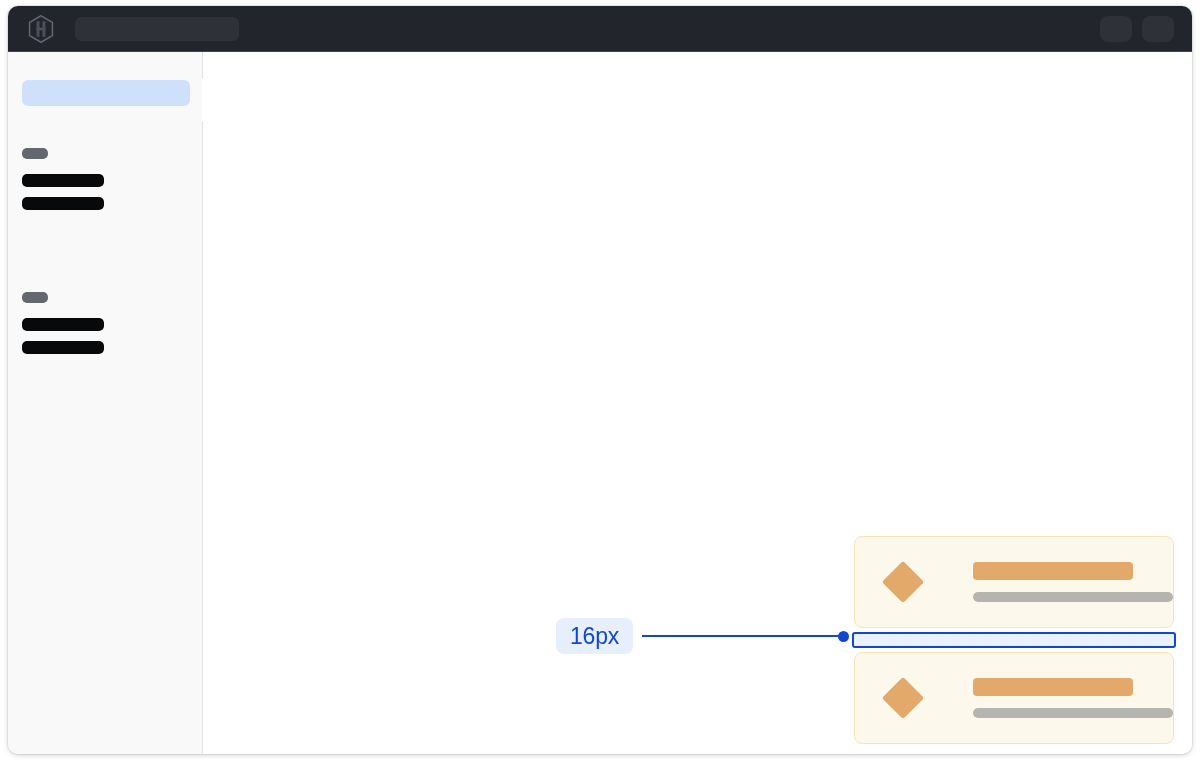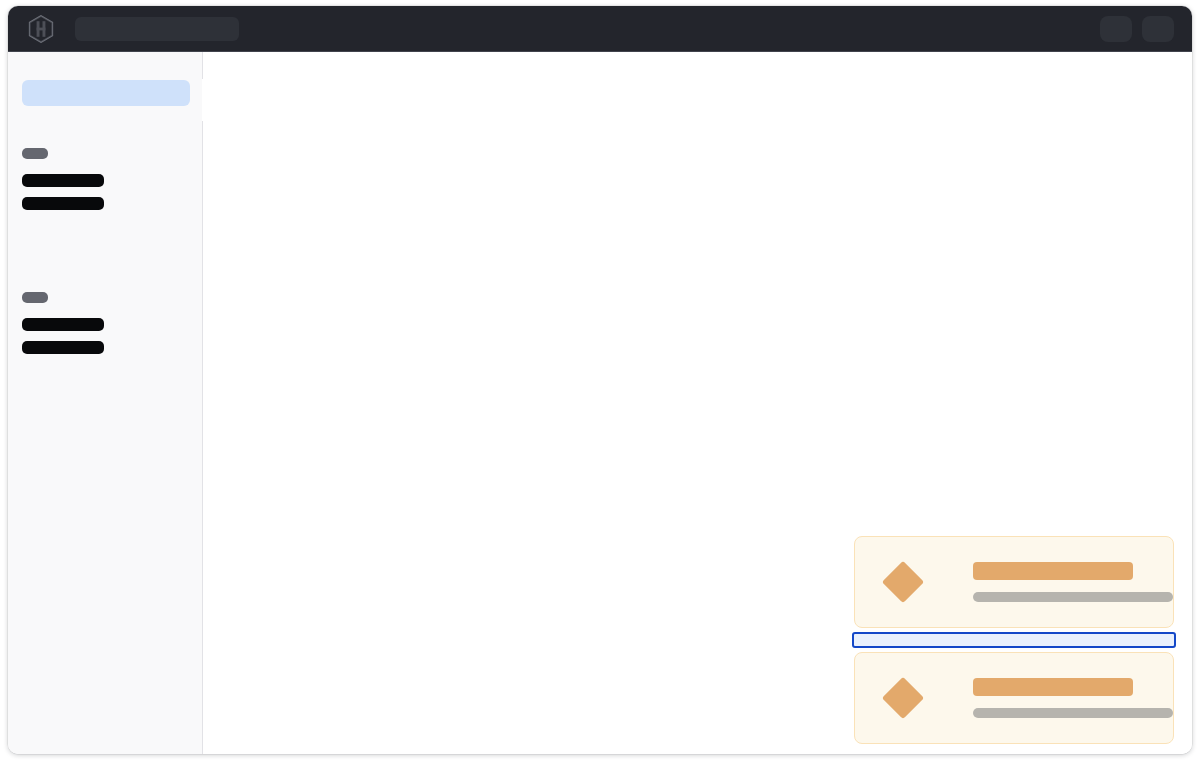--- a/index.html
+++ b/index.html
@@ -290,14 +290,19 @@
           <div class="card-lines">
             <div class="card-line-primary"></div>
             <div class="card-line-secondary"></div>
           </div>
         </div>
 
       </div>
     </main>
   </div>
 
+  <div id="measure-annotation">
+    <div id="measure-value-chip">16px</div>
+    <div id="measure-leader-line"></div>
+    <div id="measure-endpoint-dot"></div>
+  </div>
 
 </div>
 
 </body></html>

